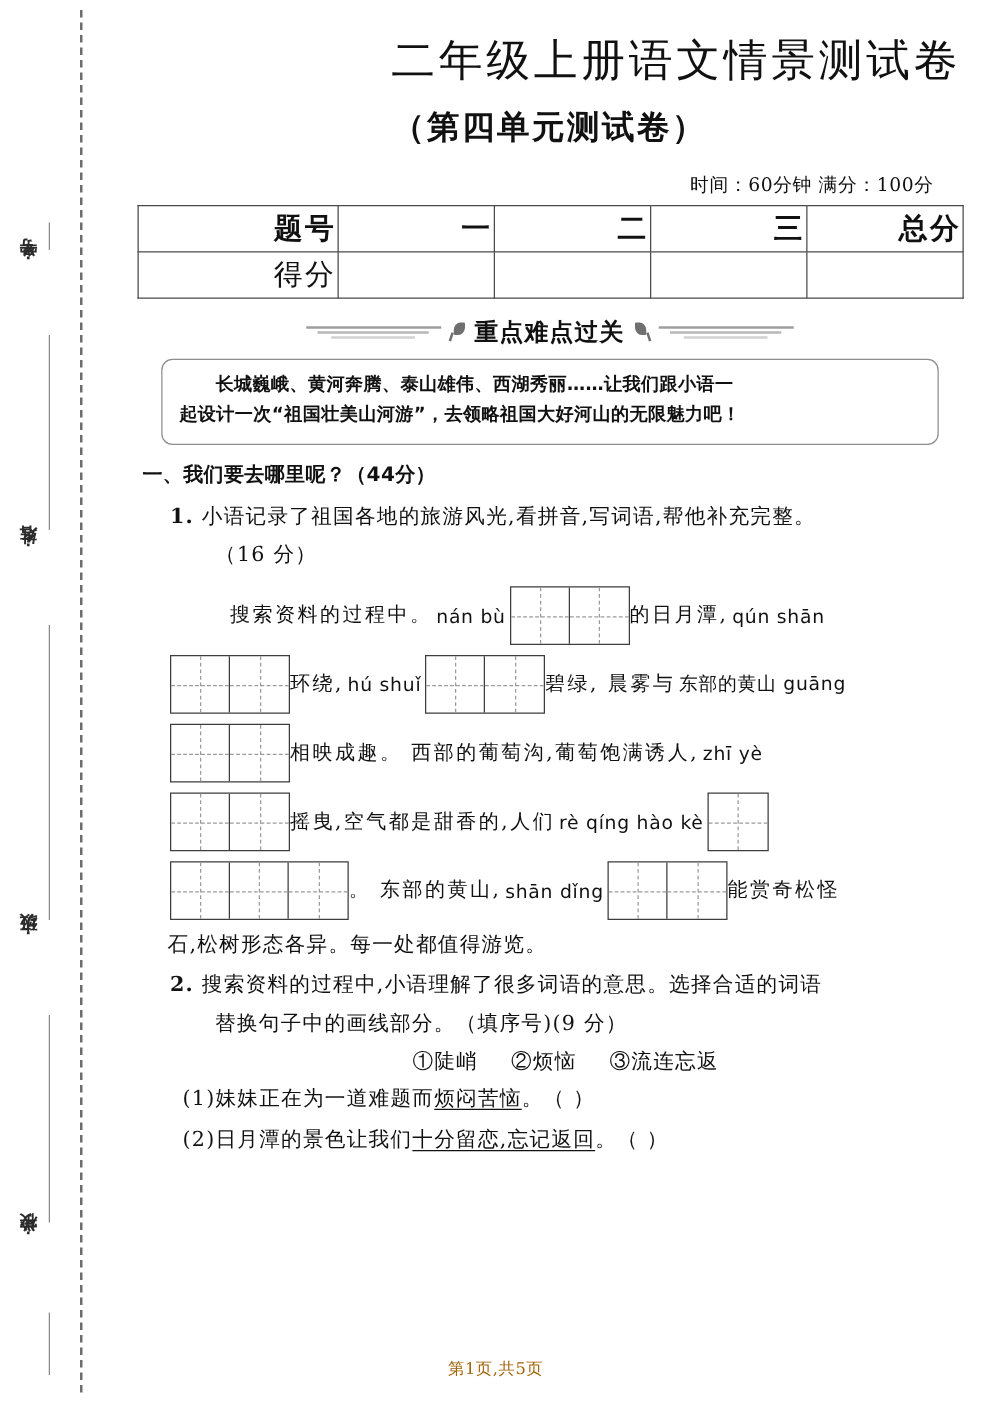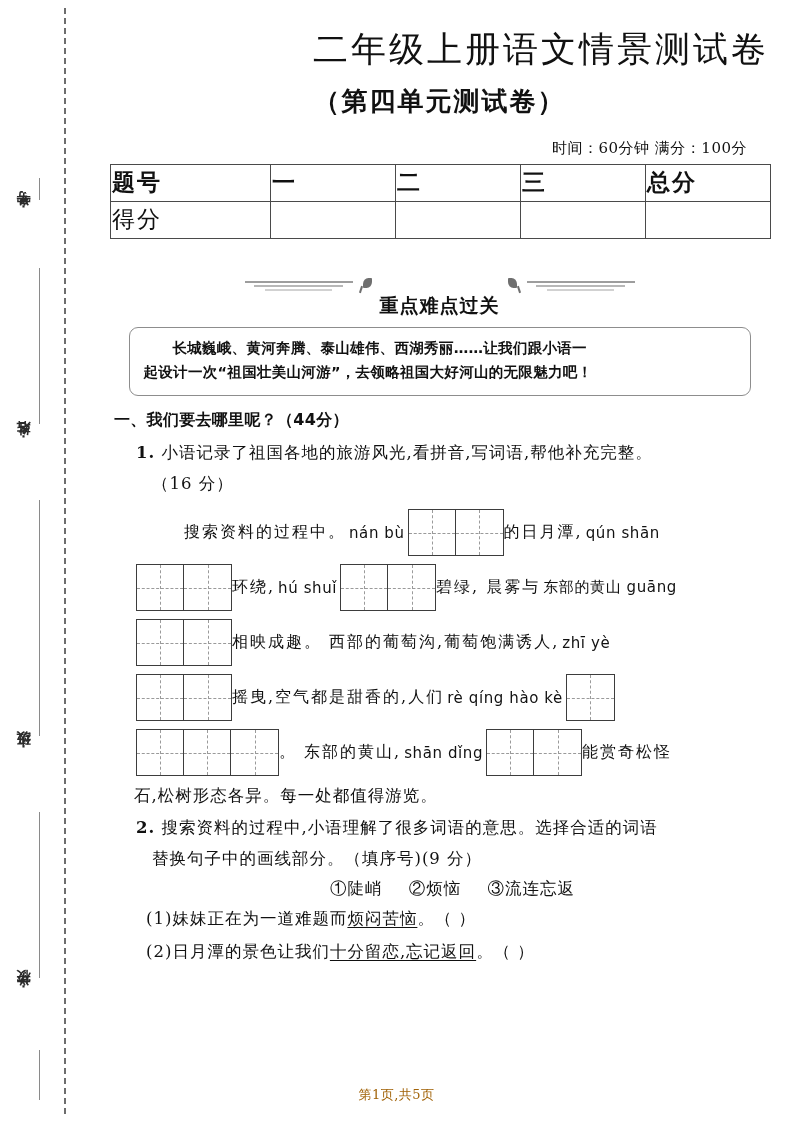--- a/index.html
+++ b/index.html
@@ -78,21 +78,21 @@
   
   table.score-table {
     width: 660px;
     margin: 2px auto 0 auto;
     border-collapse: collapse;
     table-layout: fixed;
   }
   table.score-table td {
     border: 1px solid #4a4a4a;
     height: 37px;
-    text-align: left;
+    text-align: right;
     vertical-align: middle;
     font-family: "DejaVu Serif", serif;
     font-size: 23px;
     font-weight: bold;
     letter-spacing: 2px;
   }
   table.score-table td.rowhead { width: 160px; }
   table.score-table td.colnum  { width: 125px; }
   table.score-table td.total   { width: 125px; }
   table.score-table tr.blank td { font-weight: normal; }
@@ -127,21 +127,20 @@
   .ornament::after {
     content: ""; position: absolute; left: 0px; top: 8px;
     width: 2px; height: 7px; background: #6f6f6f;
     transform: rotate(18deg);
   }
   .ornament.flip { transform: scaleX(-1); }
   .banner-title {
     font-family: "DejaVu Sans", sans-serif;
     font-size: 19px; font-weight: bold;
     letter-spacing: 1px;
-    margin-top: 40px;
   }
 
   
   .intro-box {
     width: 622px;
     margin: 0 auto;
     border: 1px solid #8d8d8d;
     border-radius: 9px;
     padding: 9px 14px 10px 14px;
     font-family: "DejaVu Sans", sans-serif;
@@ -161,21 +160,21 @@
     letter-spacing: 0.3px;
   }
   .q-block { margin-left: 26px; }
   .q-line {
     font-family: "DejaVu Serif", serif;
     font-size: 16.5px;
     line-height: 1.9;
     letter-spacing: 1px;
   }
   .q-num { font-weight: bold; }
-  .q-indent { margin-left: 16px; }
+  .q-indent { margin-left: 36px; }
 
   
   .write-rows { margin: 6px 0 0 0; }
   .wrow {
     display: flex;
     align-items: center;
     min-height: 55px;
     font-family: "DejaVu Serif", serif;
     font-size: 16px;
     letter-spacing: 1px;

